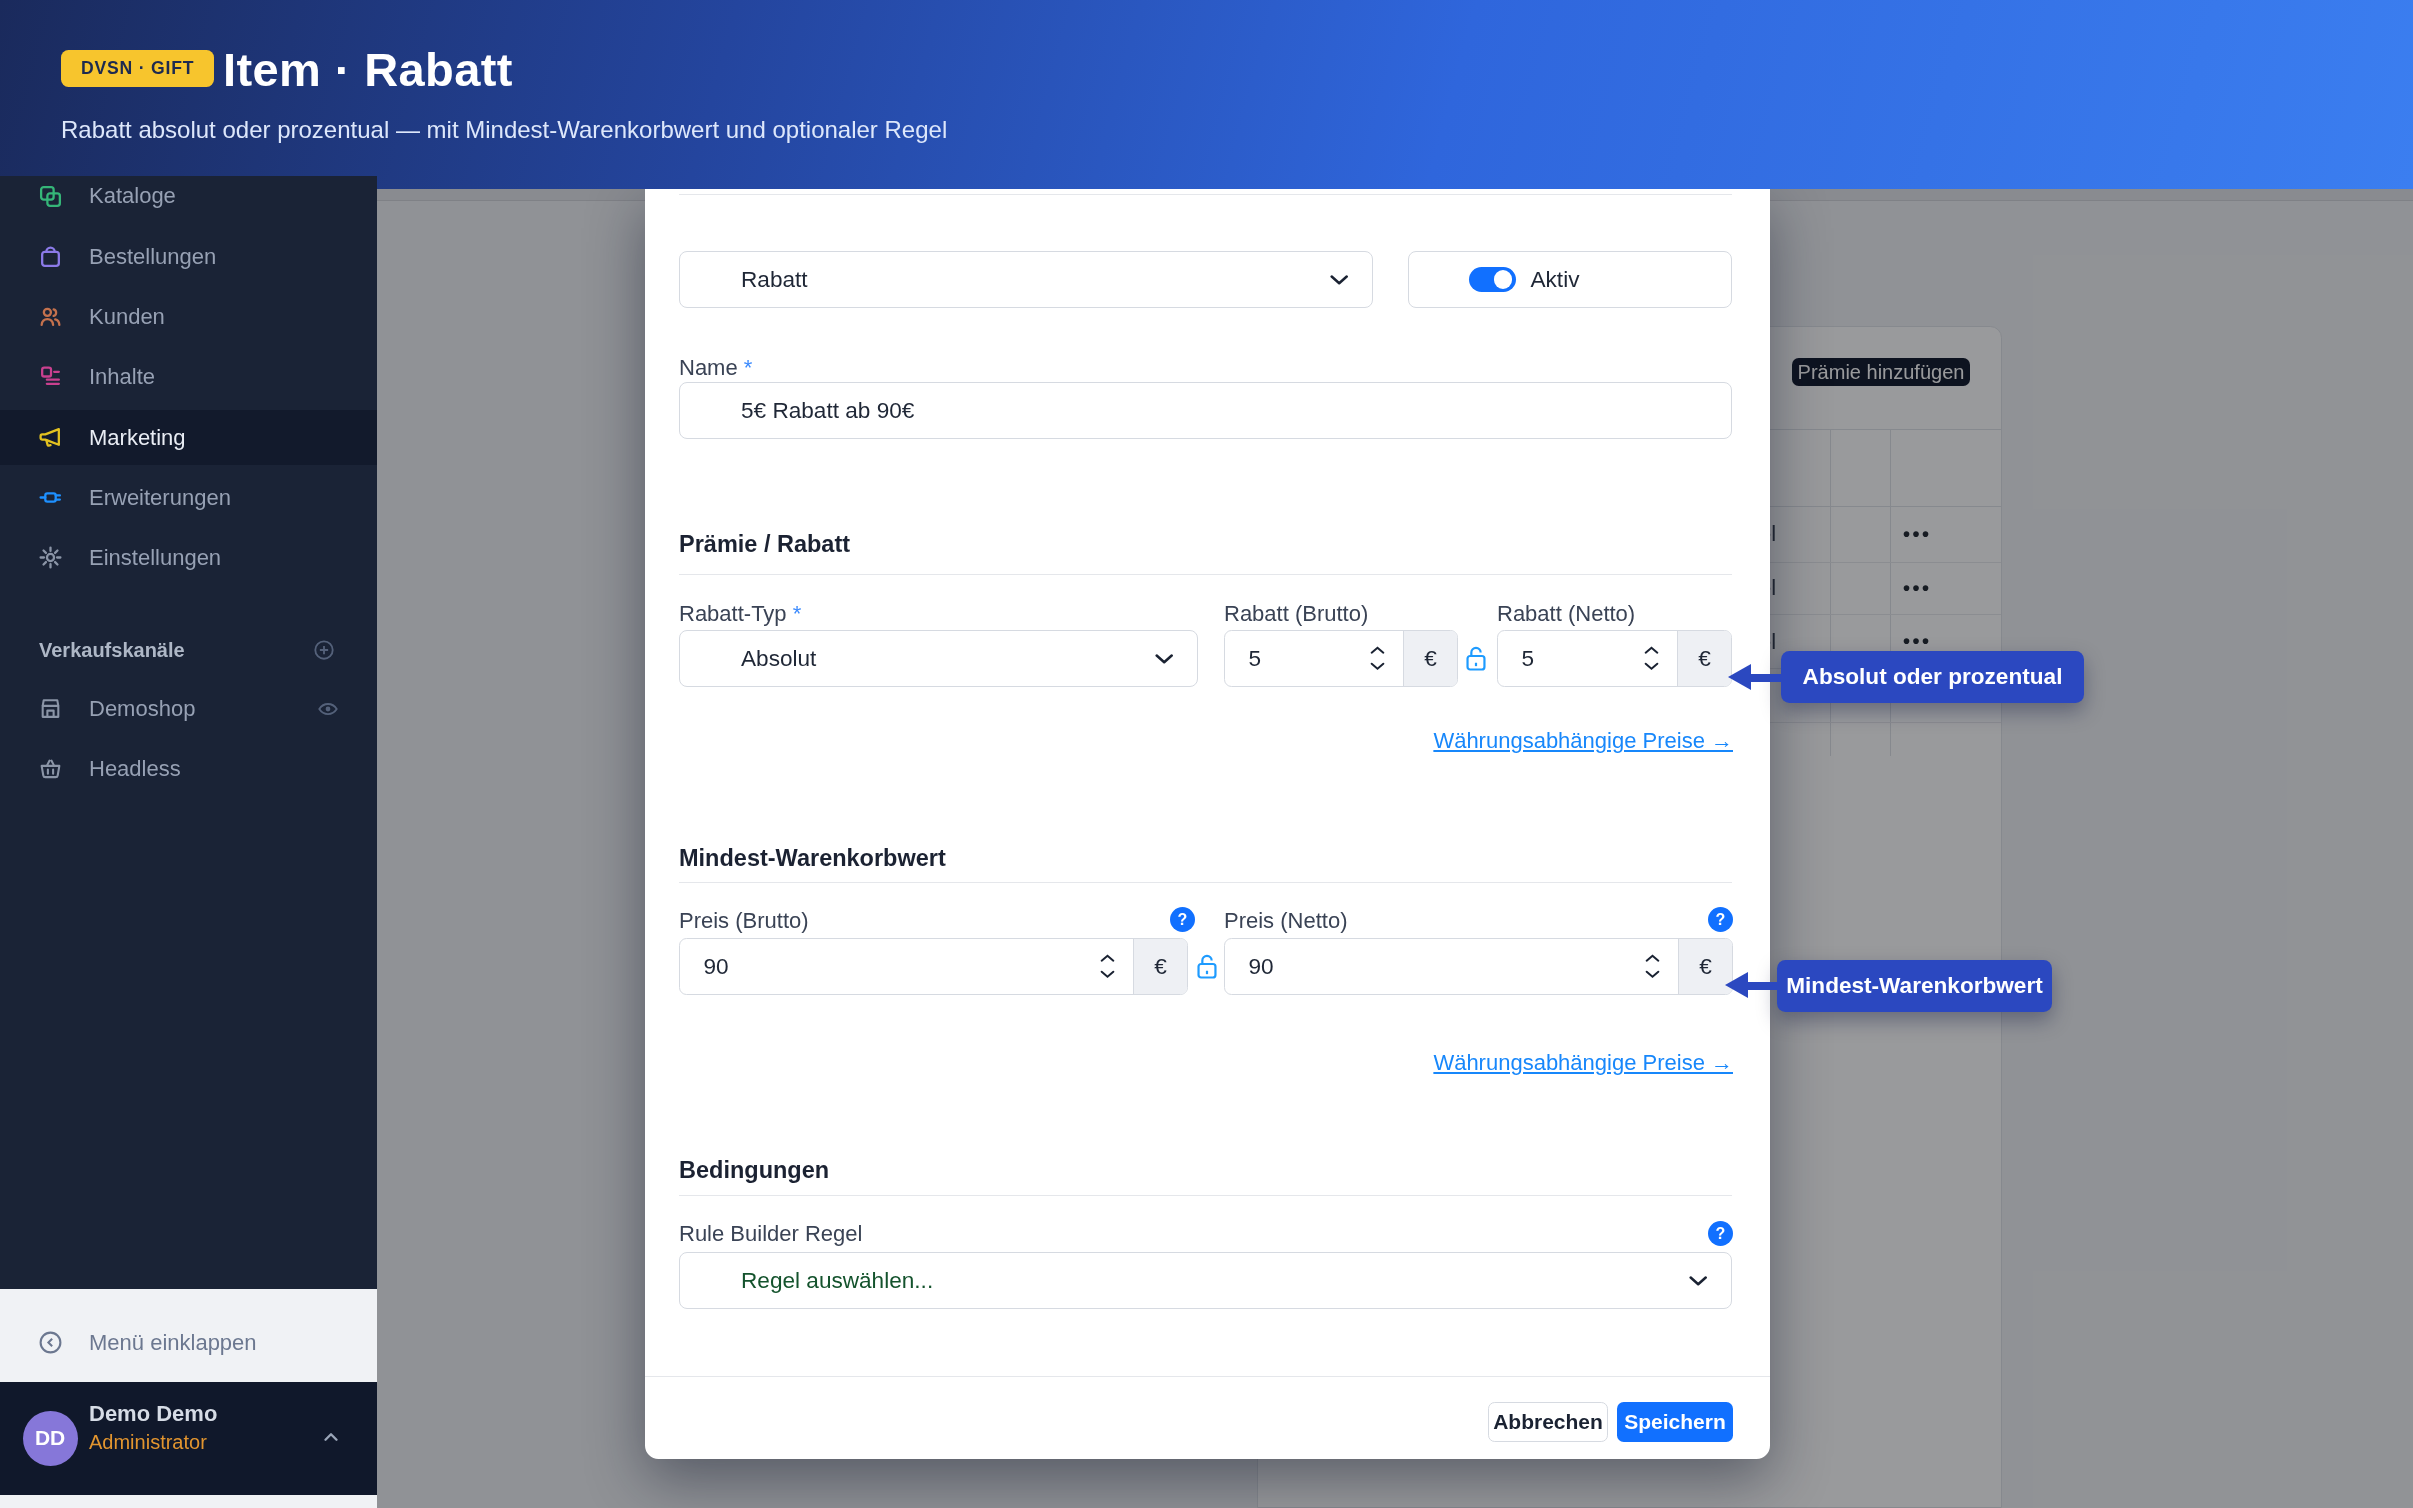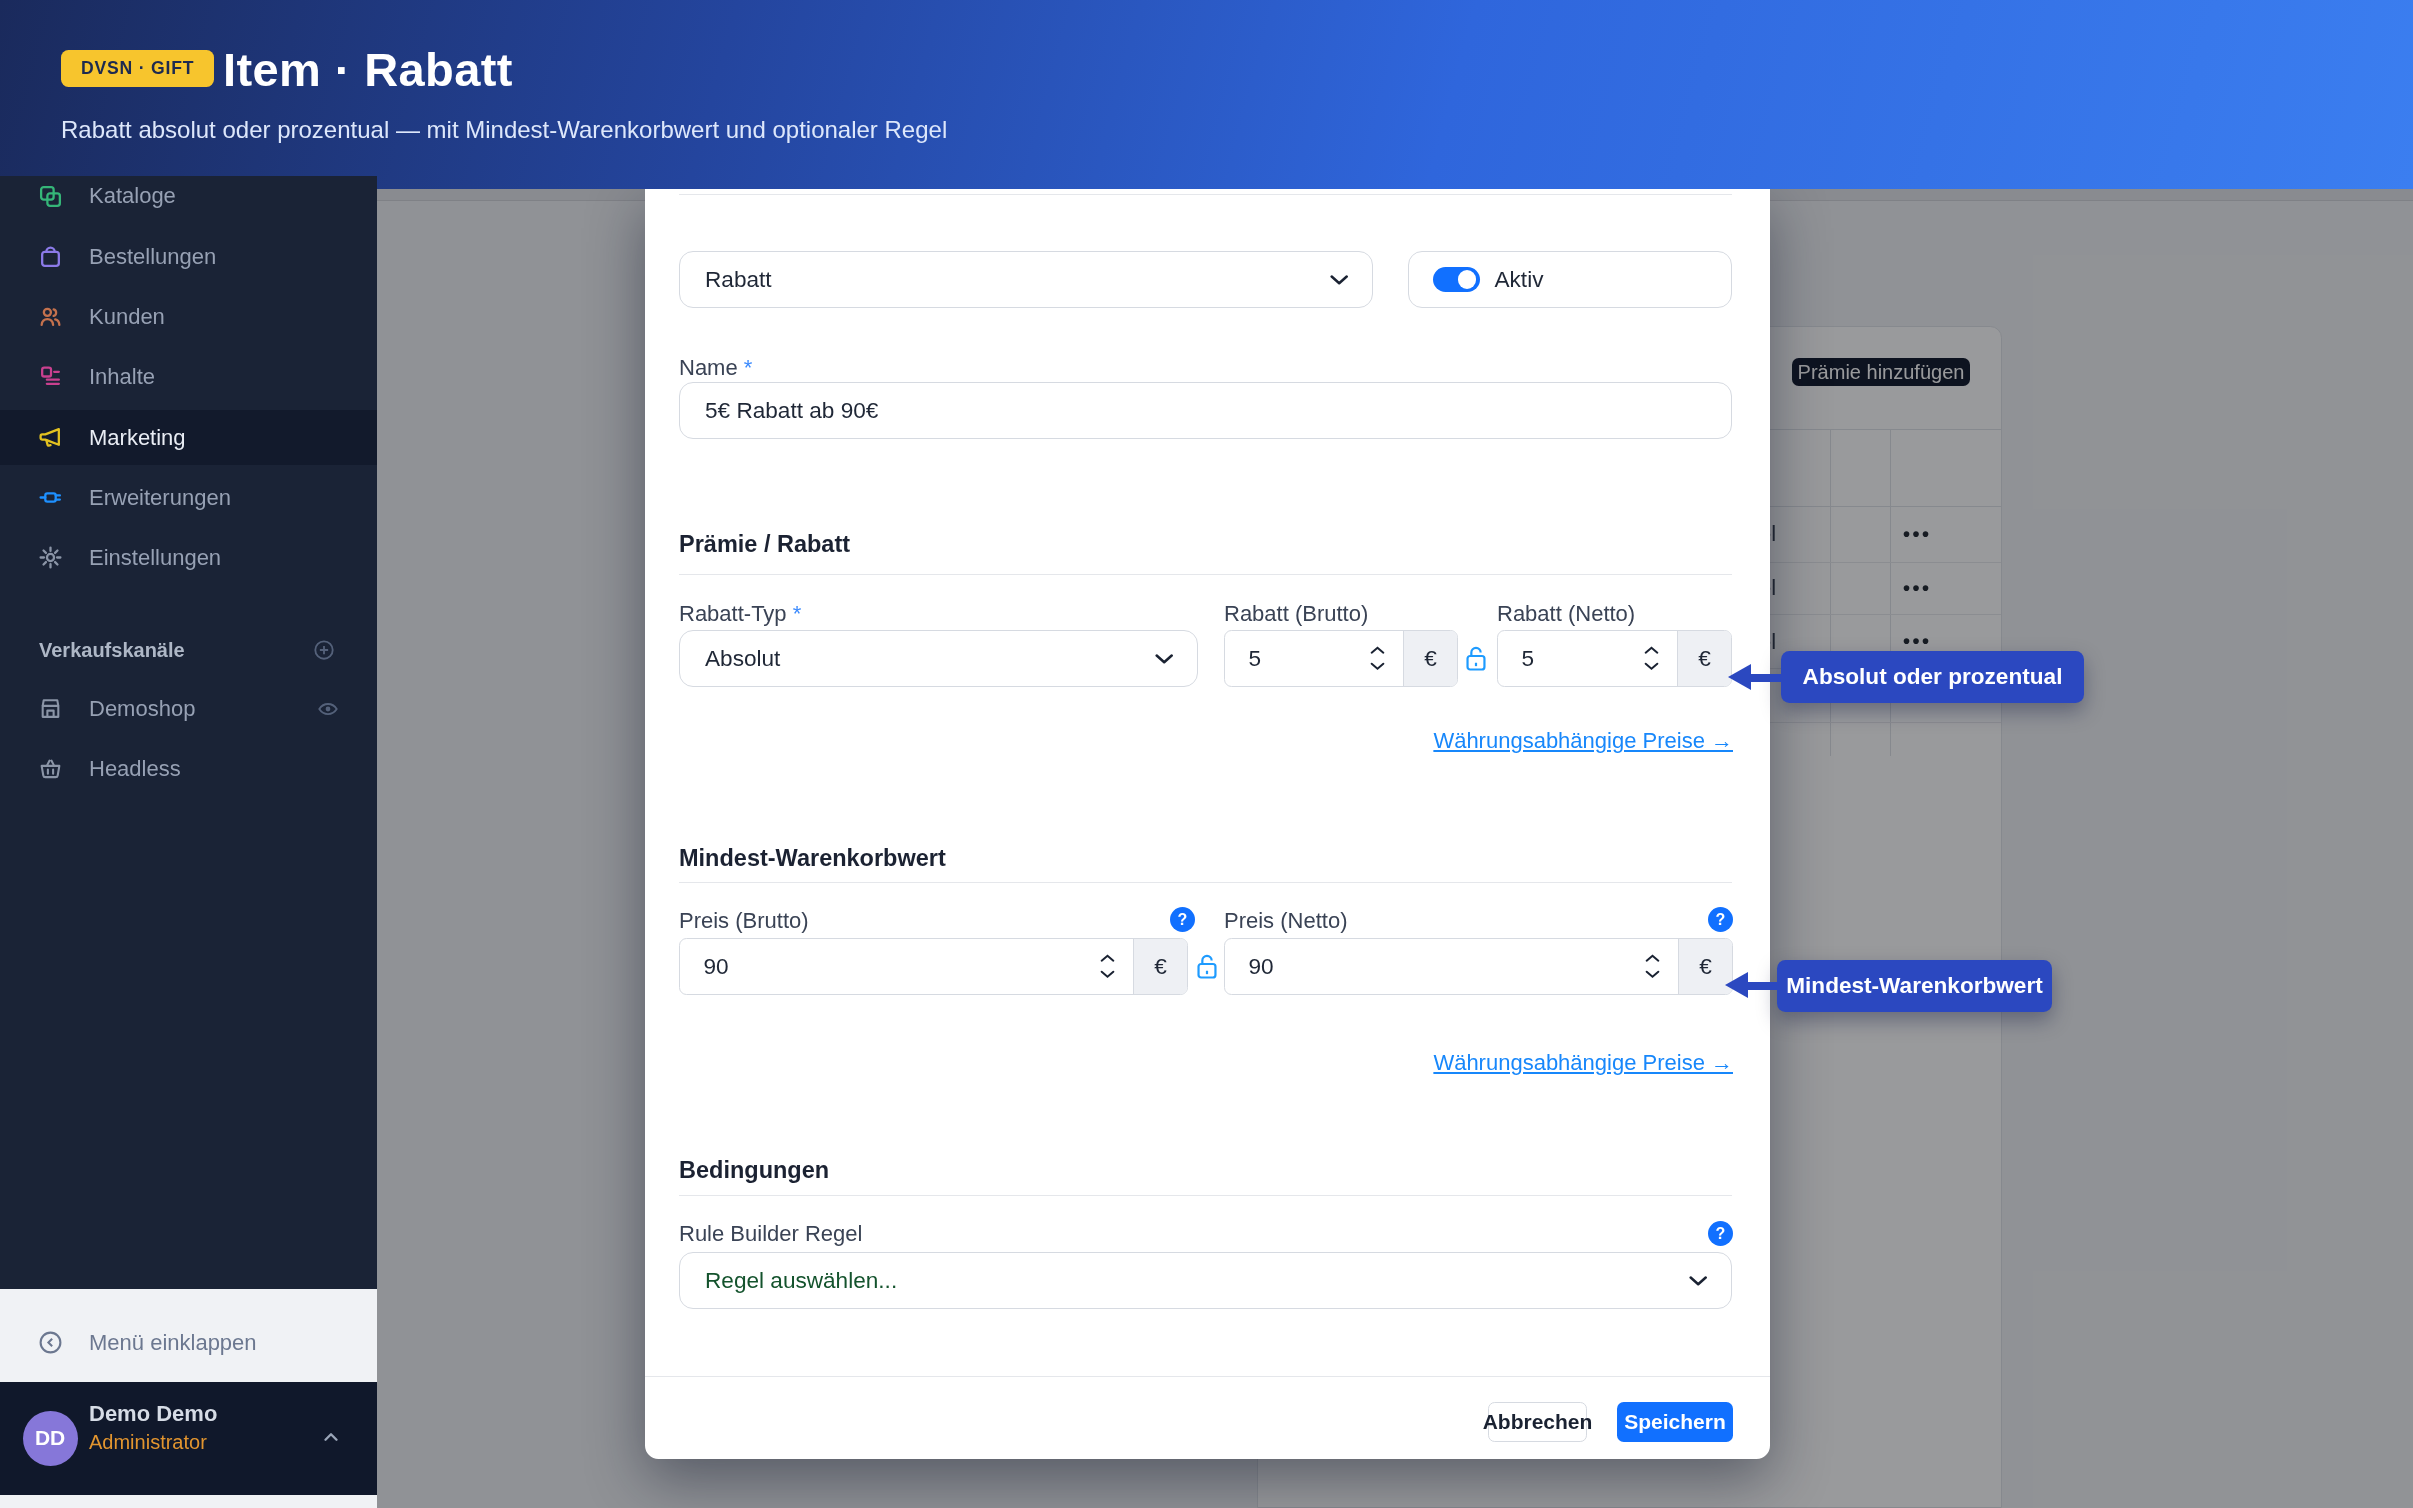--- a/index.html
+++ b/index.html
@@ -47,41 +47,41 @@
 
   .overlay{position:absolute;left:377px;top:189px;width:2036px;height:1319px;background:rgba(13,15,18,.42);z-index:2;}
 
   
   .modal{position:absolute;left:645px;top:189px;width:1125px;height:1270px;background:#fff;z-index:3;
     border-radius:0 0 13.4px 13.4px;box-shadow:0 20px 59px rgba(15,23,42,.45);}
   .mdiv{position:absolute;left:34px;width:1053px;height:0.8px;background:#e5e7eb;}
   .f-label{position:absolute;font-size:22px;color:#3a4355;}
   .req{color:#3d8bfd;}
   .h-sec{position:absolute;left:34px;font-size:23.5px;font-weight:bold;color:#1b2232;}
-  .box{position:absolute;height:57px;background:#fff;border:1.3px solid #d6dae1;border-radius:14px;
-    display:flex;align-items:center;font-size:22.6px;color:#1f2736;}
+  .box{position:absolute;height:57px;background:#fff;border:1.3px solid #d6dae1;border-radius:8px;
+    display:flex;align-items:center;font-size:22.6px;color:#1f2736;padding-left:36px;}
   .box .val{margin-left:25px;}
   .box .ph{margin-left:25px;color:#14532d;}
   .chev{position:absolute;right:23.5px;top:50%;margin-top:-5.9px;width:18.4px;height:11.7px;}
   .numfield{position:absolute;height:57px;border:1.3px solid #d6dae1;border-radius:7.5px;background:#fff;}
   .numfield .val{position:absolute;left:23.5px;top:50%;transform:translateY(-50%);font-size:22.6px;color:#1f2736;}
   .steppers{position:absolute;top:0;bottom:0;display:flex;flex-direction:column;justify-content:center;gap:7.5px;align-items:center;width:18.4px;}
   .suffix{position:absolute;right:0;top:0;bottom:0;width:54px;background:#eef0f4;border-left:1.3px solid #d6dae1;
     border-radius:0 5.9px 5.9px 0;display:flex;align-items:center;justify-content:center;font-size:22.6px;color:#1f2736;}
   .lock{position:absolute;width:22px;height:27px;color:#1e9bff;}
   .linkrow{position:absolute;right:37px;font-size:22px;color:#1787fb;text-decoration:underline;cursor:pointer;}
   .helpb{position:absolute;width:25px;height:25px;border-radius:50%;background:#1170ff;color:#fff;
     font-size:16px;font-weight:bold;display:flex;align-items:center;justify-content:center;}
   .toggle{width:47px;height:25px;border-radius:12.6px;background:#1170ff;position:relative;margin-left:23.5px;flex:none;}
   .toggle .knob{position:absolute;right:3.4px;top:3.4px;width:18.4px;height:18.4px;border-radius:50%;background:#fff;}
   .tog-lbl{margin-left:15px;font-size:22.6px;color:#1f2736;}
   .footer-line{position:absolute;left:0;top:1187px;width:1125px;height:0.8px;background:#e5e7eb;}
   .btn{position:absolute;top:1213px;height:40px;border-radius:6.7px;font-size:21px;font-weight:bold;
     display:flex;align-items:center;justify-content:center;cursor:pointer;}
-  .btn.sec{left:843px;width:99px;background:#fff;border:1.3px solid #d6dae1;color:#1a2232;}
+  .btn.sec{left:843px;width:120px;background:#fff;border:1.3px solid #d6dae1;color:#1a2232;}
   .btn.pri{left:972px;width:116px;background:#1170ff;color:#fff;}
 
   
   .co{position:absolute;height:52px;background:#2b48c0;border-radius:8.4px;color:#fff;font-size:22.6px;font-weight:bold;
     display:flex;align-items:center;justify-content:center;z-index:8;box-shadow:0 8.4px 20px rgba(10,16,60,.35);}
   .co-stem{position:absolute;height:7.5px;background:#2b48c0;z-index:8;}
   .co-head{position:absolute;width:0;height:0;border-top:13.4px solid transparent;border-bottom:13.4px solid transparent;
     border-right:23.5px solid #2b48c0;z-index:8;}
 
   svg{display:block;}

